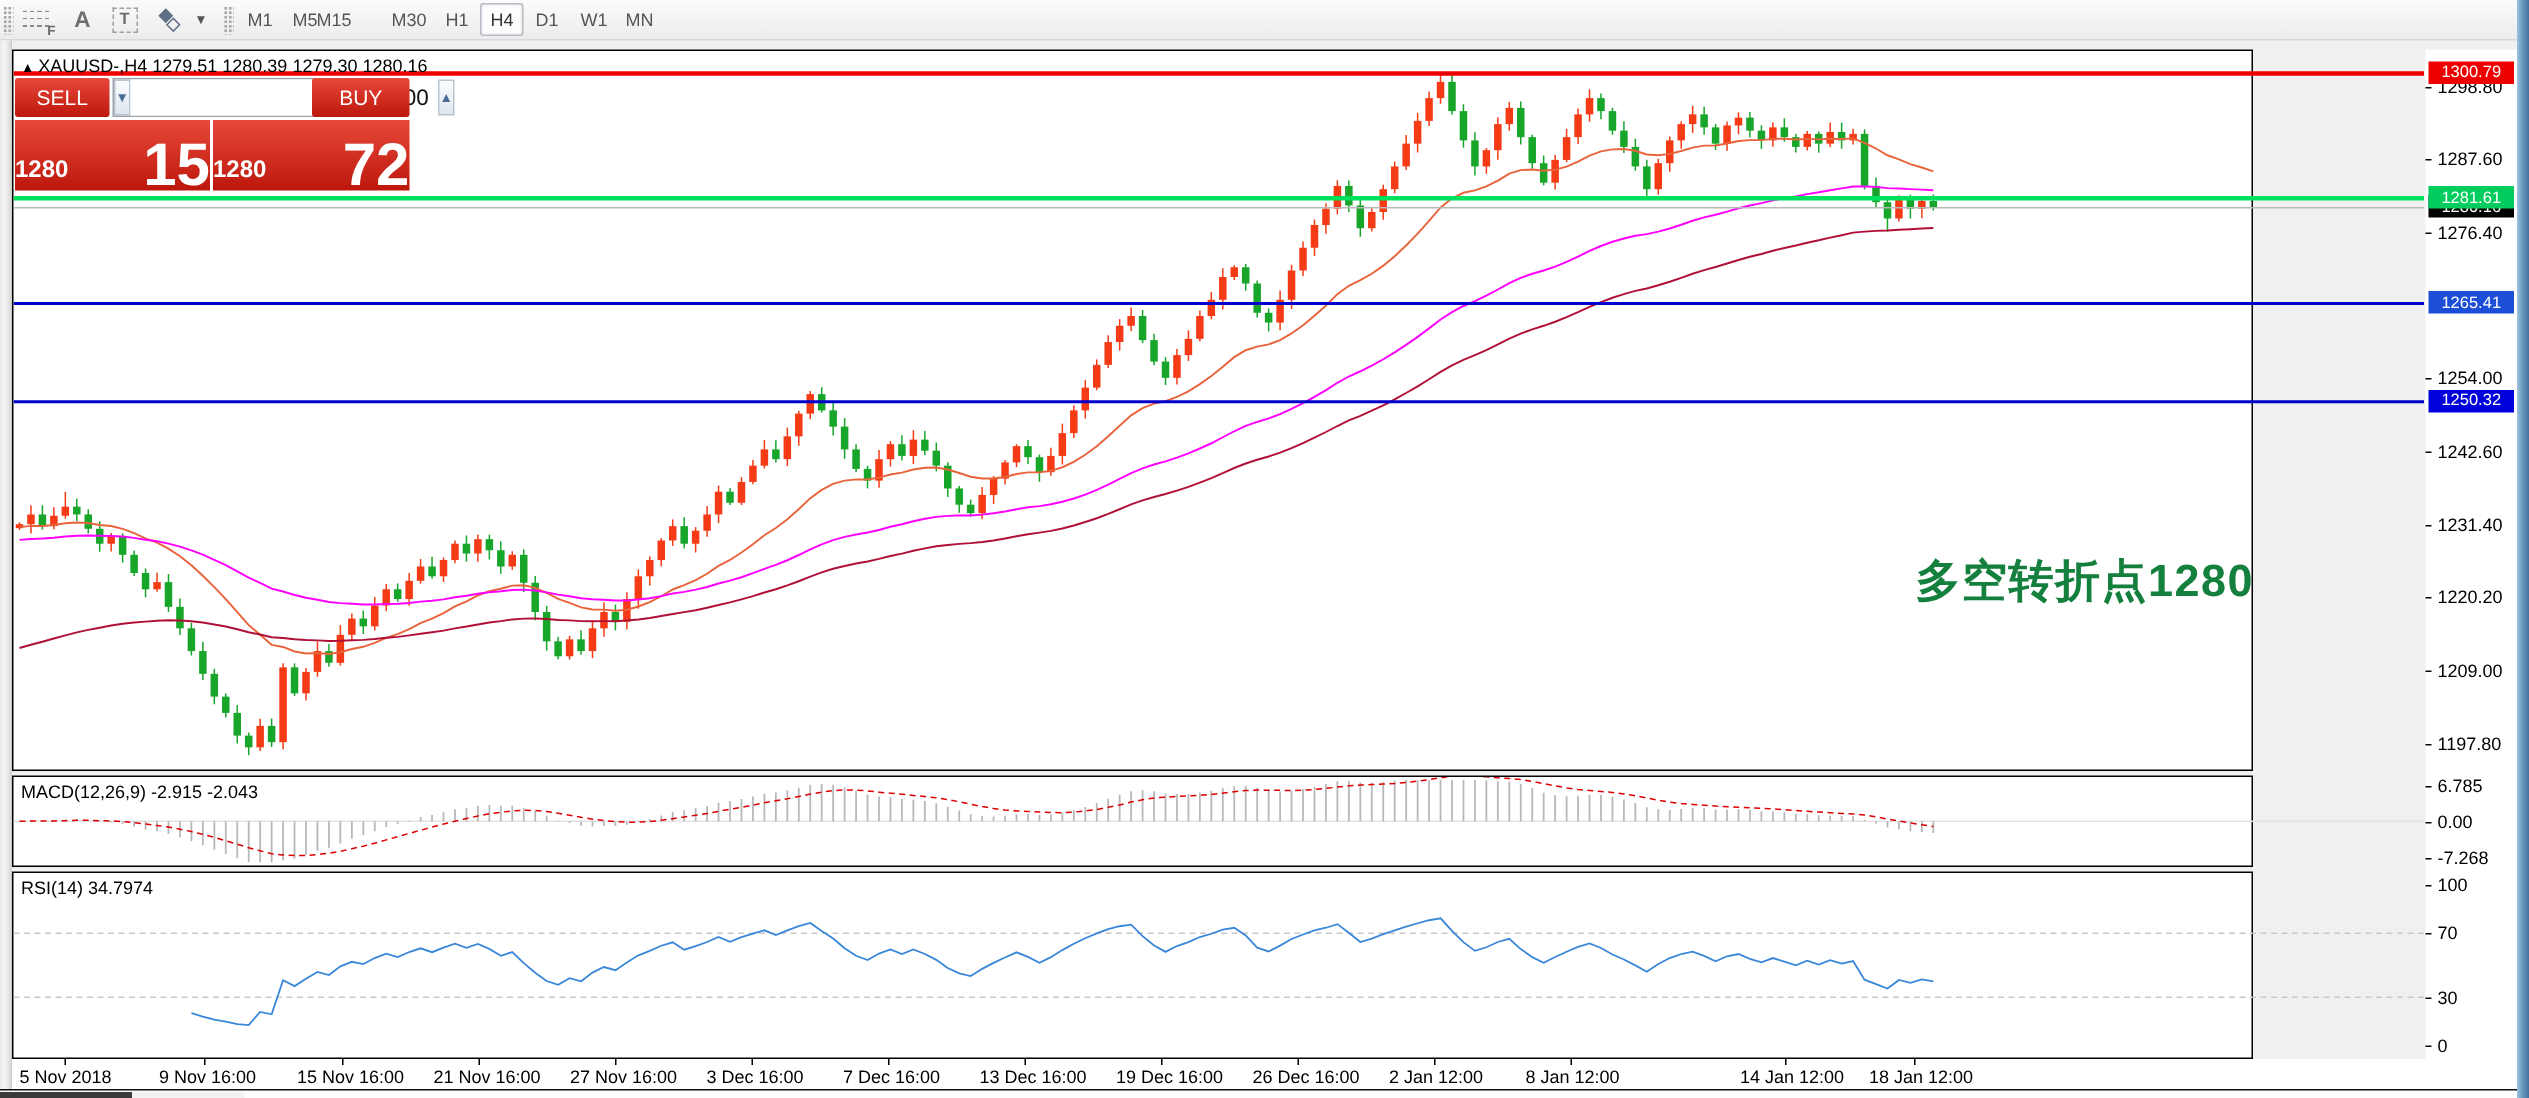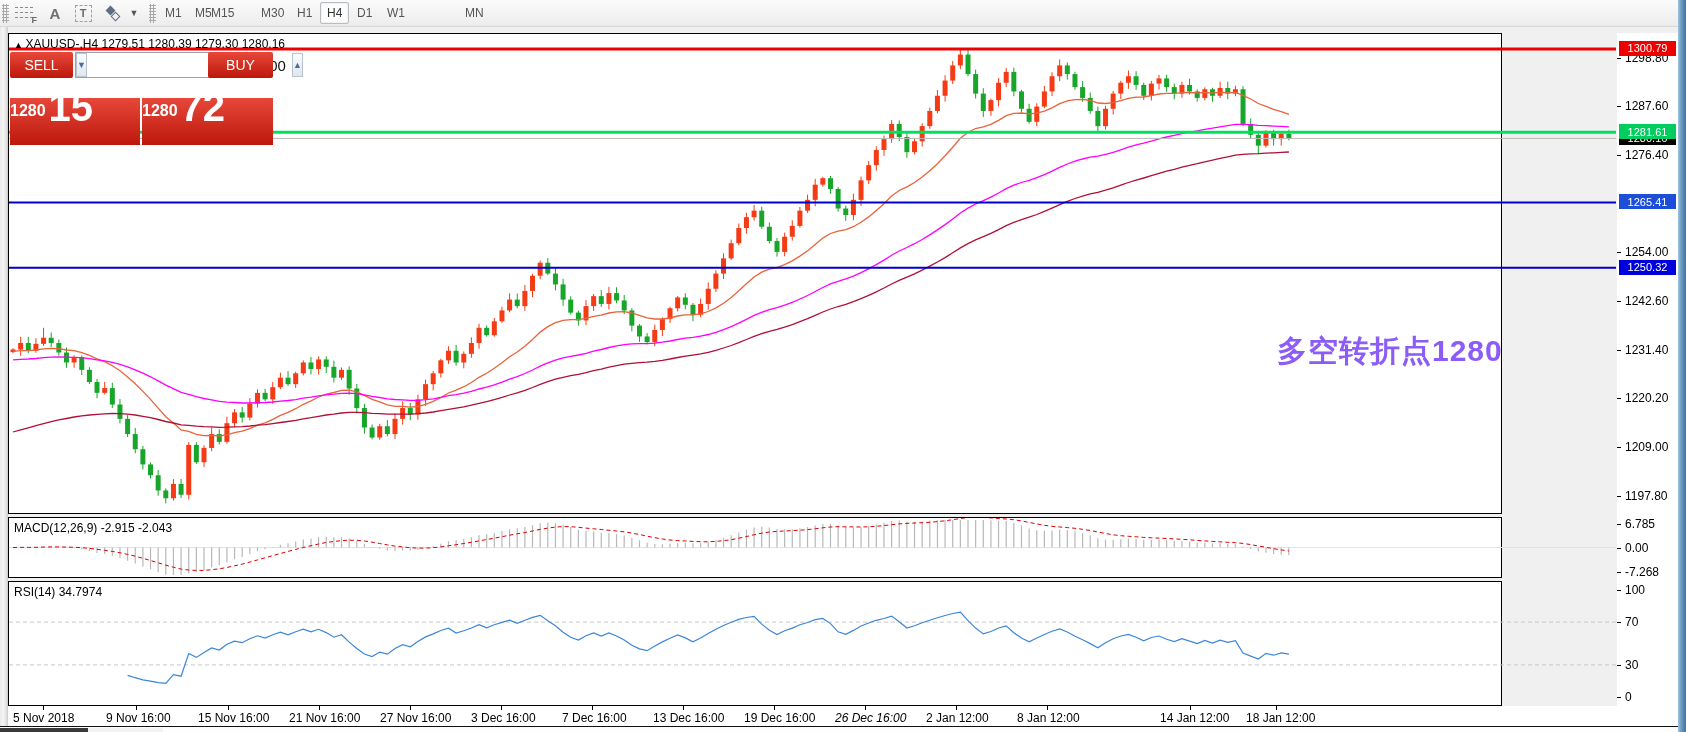--- a/index.html
+++ b/index.html
@@ -56,21 +56,21 @@
   #buy-btn   { position:absolute; right:0; top:0; width:65px; height:26px; border-radius:2px;
                display:flex; align-items:center; justify-content:center; font-size:14px; }
   #vol-box { position:absolute; left:65px; top:0; width:140px; height:26px; background:#fff;
              border:1px solid #9aa2ac; display:flex; }
   .vol-arrow { width:23px; height:24px; background:linear-gradient(180deg,#fbfcfe,#dfe6ee);
                border:1px solid #b9c4d2; display:flex; align-items:center; justify-content:center;
                color:#4a6e96; font-size:9px; }
   #vol-input { flex:1; border:0; text-align:right; padding-right:6px; font-size:15px; color:#111;
                font-family:"Liberation Sans",sans-serif; outline:none; }
   .price-box { position:absolute; top:28px; height:47px; display:flex; align-items:flex-end;
-               justify-content:flex-start; padding-bottom:21px;margin-top:18px; }
+               justify-content:space-between; padding-bottom:0; }
   #sell-price-box { left:0; width:130px; }
   #buy-price-box  { left:132px; width:131px; }
   .price-small { font-size:16px; font-weight:bold; line-height:1; margin-bottom:5px; }
   .price-big   { font-size:40px; font-weight:bold; line-height:0.85; margin-left:3px; }
 
   
   #price-axis { position:absolute; left:1617px; top:33px; width:61px; height:673px; background:#fff; }
   .tick { position:absolute; left:8px; font-size:12px; color:#000; transform:translateY(-7px); }
   .tick-dash { position:absolute; left:0; width:4px; height:1px; background:#000; }
   .badge { position:absolute; left:2px; width:57px; height:15px; font-size:11px; color:#fff;
@@ -114,21 +114,21 @@
     <div class="grip" style="left:149px"></div>
     <div id="timeframes">
         <div class="tf-btn" style="left: 158px;">M1</div>
         <div class="tf-btn" style="left: 188px;">M5</div>
         <div class="tf-btn" style="left: 204px;">M15</div>
         <div class="tf-btn" style="left: 254px;">M30</div>
         <div class="tf-btn" style="left: 290px;">H1</div>
         <div class="tf-btn active" style="left: 320px;">H4</div>
         <div class="tf-btn" style="left: 350px;">D1</div>
         <div class="tf-btn" style="left: 380px;">W1</div>
-        <div class="tf-btn" style="left: 410px; margin-left: 48px;">MN</div>
+        <div class="tf-btn" style="left: 410px;">MN</div>
       </div>
   </div>
 
   <div id="left-edge"></div>
 
   <div class="panel" id="main-panel">
     <svg id="main-svg" width="1607" height="479">
         <line x1="4" y1="314.17900000000003" x2="4" y2="319.3833999999992" stroke="#f43b16" stroke-width="1"></line>
         <rect x="1.5" y="315.4800999999998" width="5" height="2.602199999999584" fill="#f43b16"></rect>
         <line x1="11.64" y1="302.8042832995201" x2="11.64" y2="321.7343462117721" stroke="#f43b16" stroke-width="1"></line>
@@ -471,21 +471,21 @@
         <line x1="0" y1="14.969369999999962" x2="1607" y2="14.969369999999962" stroke="#ee0000" stroke-width="3"></line>
         <line x1="0" y1="104.44167999999945" x2="1607" y2="104.44167999999945" stroke="#b8b8b8" stroke-width="1"></line>
         <line x1="0" y1="98.15303000000023" x2="1607" y2="98.15303000000023" stroke="#00e25e" stroke-width="3"></line>
         <line x1="0" y1="168.41242999999943" x2="1607" y2="168.41242999999943" stroke="#0000cc" stroke-width="2"></line>
         <line x1="0" y1="233.85776000000007" x2="1607" y2="233.85776000000007" stroke="#0000cc" stroke-width="2"></line>
       </svg>
   </div>
 
   <div id="symbol-header"><span class="tri">▲ </span><span>XAUUSD-,H4</span><span> </span><span>1279.51</span><span> </span><span>1280.39</span><span> </span><span>1279.30</span><span> </span><span>1280.16</span></div>
 
-  <div id="annotation" style="color: #8b5cf6;">多空转折点1280</div>
+  <div id="annotation" style="color: #15803d; margin-top: 36px;">多空转折点1280</div>
 
   <div id="trade-widget">
     <div id="sell-btn" class="tw-red">SELL</div>
     <div id="vol-box">
       <div class="vol-arrow">▼</div>
       <input id="vol-input" value="1.00" style="">
       <div class="vol-arrow">▲</div>
     </div>
     <div id="buy-btn" class="tw-red">BUY</div>
     <div id="sell-price-box" class="price-box tw-red">
@@ -735,21 +735,21 @@
       <div class="date-label" style="left: 372px;">27 Nov 16:00</div>
       <div class="date-tick" style="left: 493px;"></div>
       <div class="date-label" style="left: 463px;">3 Dec 16:00</div>
       <div class="date-tick" style="left: 584px;"></div>
       <div class="date-label" style="left: 554px;">7 Dec 16:00</div>
       <div class="date-tick" style="left: 675px;"></div>
       <div class="date-label" style="left: 645px;">13 Dec 16:00</div>
       <div class="date-tick" style="left: 766px;"></div>
       <div class="date-label" style="left: 736px;">19 Dec 16:00</div>
       <div class="date-tick" style="left: 857px;"></div>
-      <div class="date-label" style="left: 827px; font-style: italic;">26 Dec 16:00</div>
+      <div class="date-label" style="left: 827px;">26 Dec 16:00</div>
       <div class="date-tick" style="left: 948px;"></div>
       <div class="date-label" style="left: 918px;">2 Jan 12:00</div>
       <div class="date-tick" style="left: 1039px;"></div>
       <div class="date-label" style="left: 1009px;">8 Jan 12:00</div>
       <div class="date-tick" style="left: 1182px;"></div>
       <div class="date-label" style="left: 1152px;">14 Jan 12:00</div>
       <div class="date-tick" style="left: 1268px;"></div>
       <div class="date-label" style="left: 1238px;">18 Jan 12:00</div>
     </div>
 

